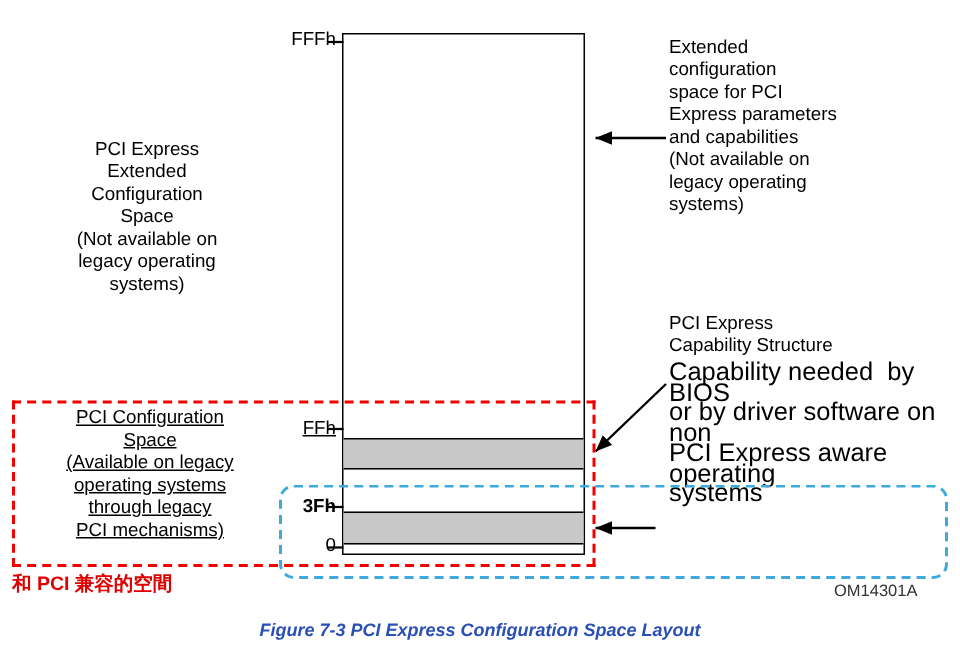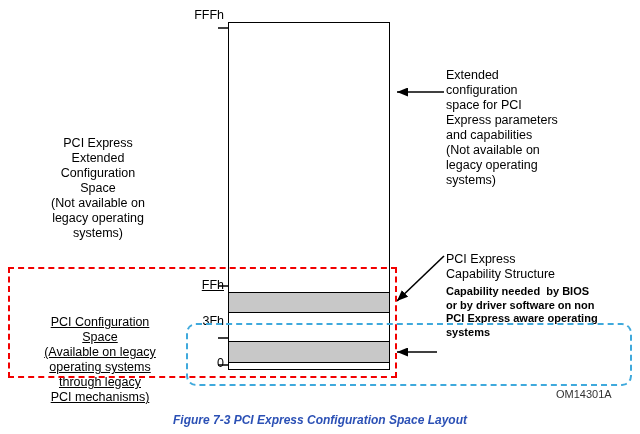--- a/index.html
+++ b/index.html
@@ -25,32 +25,32 @@
     left: 229px; width: 160px;
     background: #c8c8c8;
     border-top: 1.2px solid #000;
     border-bottom: 1.2px solid #000;
   }
   .band1 { top: 292px; height: 21px; }
   .band2 { top: 341px; height: 22px; }
 
   
   .addr { width: 46px; text-align: right; font-size: 12.5px; line-height: 15px; }
-  .a-fffh { left: 178px; top: 8px; }
+  .a-fffh { left: 178px; top: 19px; }
   .a-ffh  { left: 178px; top: 278px; text-decoration: underline; }
-  .a-3fh  { left: 178px; top: 314px; }
+  .a-3fh  { left: 178px; top: 330px; font-weight: bold; }
   .a-zero { left: 178px; top: 356px; }
 
   
-  .txt { font-size: 12.5px; line-height: 15px; margin-top: 44px; }
+  .txt { font-size: 12.5px; line-height: 15px; }
   .left-ext { left: 12px;  top: 92px;  width: 172px; text-align: center; }
   .left-pci { left: 14px;  top: 271px; width: 172px; text-align: center; text-decoration: underline; }
   .right-ext   { left: 446px; top: 24px;  width: 186px; text-align: left; }
   .right-capt  { left: 446px; top: 208px; width: 186px; text-align: left; }
-  .right-capb  { left: 446px; top: 241px; width: 186px; text-align: left; font-size: 11px; line-height: 13.5px; font-weight: bold; }
+  .right-capb  { left: 446px; top: 241px; width: 186px; text-align: left; font-size: 17px; line-height: 13.5px; }
   .right-pci30 { left: 441px; top: 333px; width: 186px; text-align: left; }
 
   
   .red-box {
     left: 8px; top: 267px; width: 389px; height: 111px;
     border: 2px dashed #f20000;
   }
   .blue-box {
     left: 186px; top: 323px; width: 446px; height: 63px;
     border: 2px dashed #3fa9dc;
@@ -134,16 +134,17 @@
     <line x1="218" y1="365" x2="229" y2="365" stroke="#000" stroke-width="1.5"></line>
 
     <line x1="444" y1="92" x2="397" y2="92" stroke="#000" stroke-width="1.6" marker-end="url(#ah)"></line>
     <line x1="444" y1="256" x2="397" y2="301" stroke="#000" stroke-width="1.6" marker-end="url(#ah)"></line>
     <line x1="437" y1="352" x2="397" y2="352" stroke="#000" stroke-width="1.6" marker-end="url(#ah)"></line>
   </svg>
 
   <div class="abs red-box"></div>
   <div class="abs blue-box"></div>
 
+  <div class="abs cn-note">和 PCI 兼容的空間</div>
   <div class="abs partnum">OM14301A</div>
   <div class="abs caption">Figure 7-3 PCI Express Configuration Space Layout</div>
 
 </div>
 
 </body></html>

